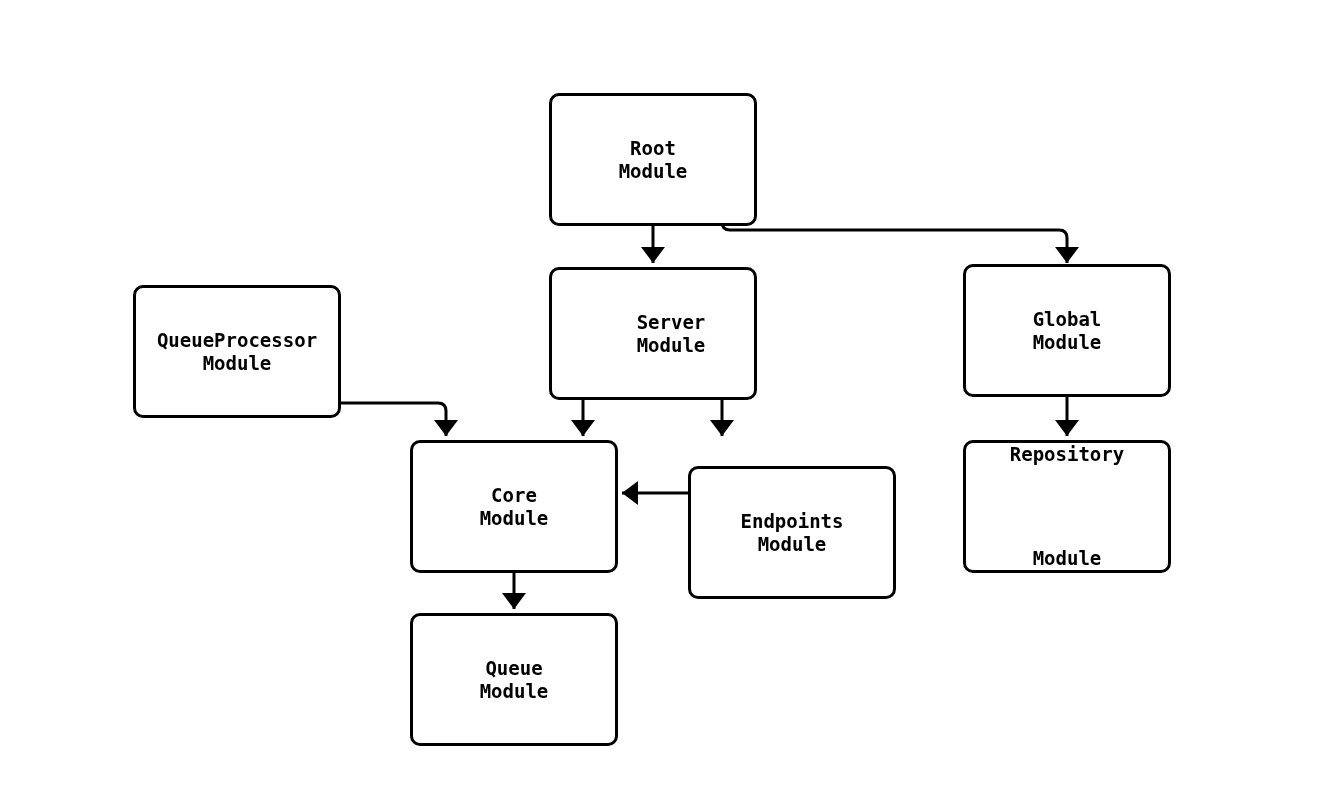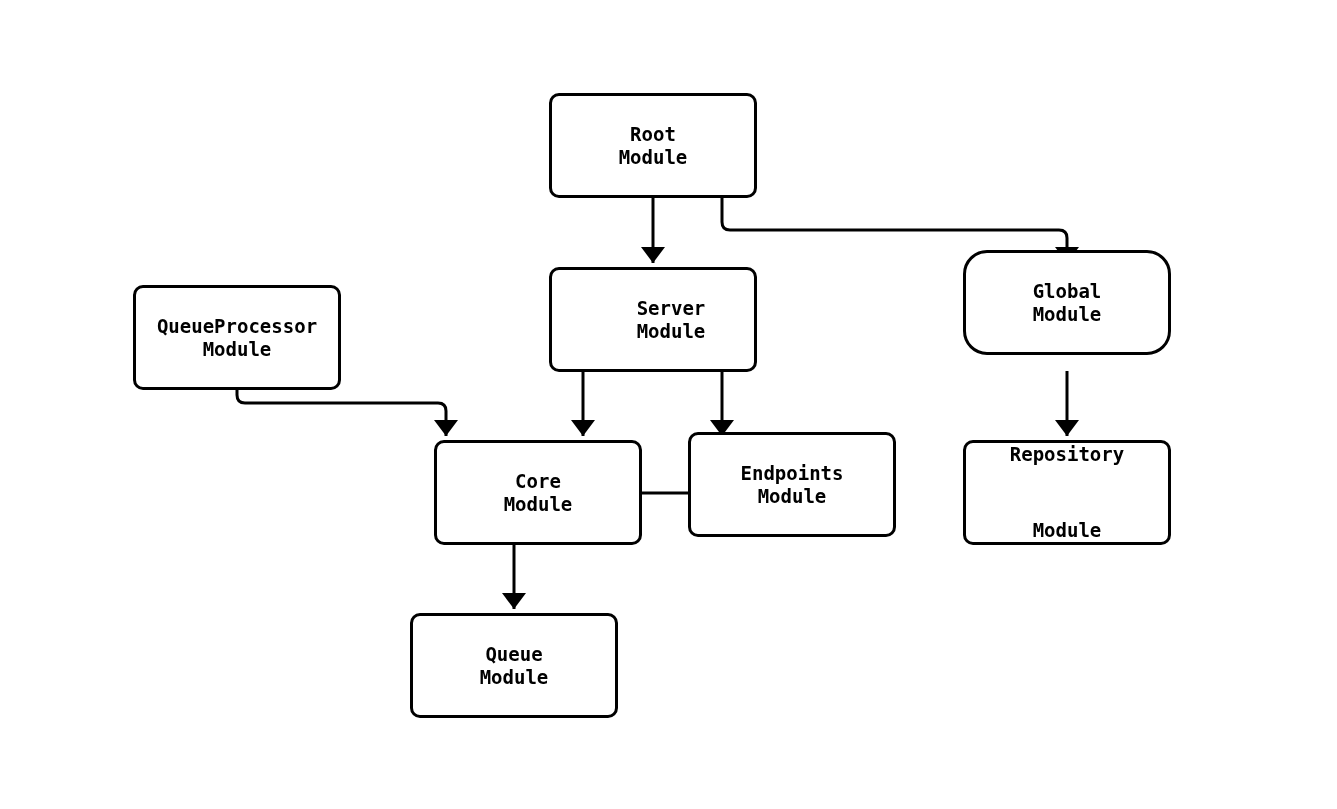--- a/index.html
+++ b/index.html
@@ -23,43 +23,43 @@
     height: 809px;
   }
   .edge-layer path.edge {
     fill: none;
     stroke: #000000;
     stroke-width: 3;
   }
   .node {
     position: absolute;
     width: 208px;
-    height: 105px;
+    height: 133px;
     box-sizing: border-box;
     border: 3px solid #000000;
     border-radius: 10px;
     background: #ffffff;
     display: flex;
     flex-direction: column;
     align-items: center;
     justify-content: center;
     font-size: 19px;
     font-weight: bold;
     line-height: 23px;
     color: #000000;
     text-align: center;
   }
   .node span { display: block; }
 
   .node-root          { left: 549px; top: 93px;  }
   .node-queueprocessor{ left: 133px; top: 267px; margin-top: 18px; }
   .node-server        { left: 549px; top: 267px; padding-left: 36px; }
-  .node-global        { left: 963px; top: 250px; border-radius: 24px; }
-  .node-core          { left: 410px; top: 440px; margin-left: 24px; }
-  .node-endpoints     { left: 688px; top: 432px; align-items: center; }
+  .node-global        { left: 963px; top: 264px; }
+  .node-core          { left: 410px; top: 440px; }
+  .node-endpoints     { left: 688px; top: 466px; align-items: center; }
   .node-repository    { left: 963px; top: 440px; justify-content: space-between; }
   .node-queue         { left: 410px; top: 613px; }
 </style>
 </head>
 <body>
 
 <div class="canvas">
 
   <svg class="edge-layer" viewBox="0 0 1337 809" xmlns="http://www.w3.org/2000/svg">
     <defs>

